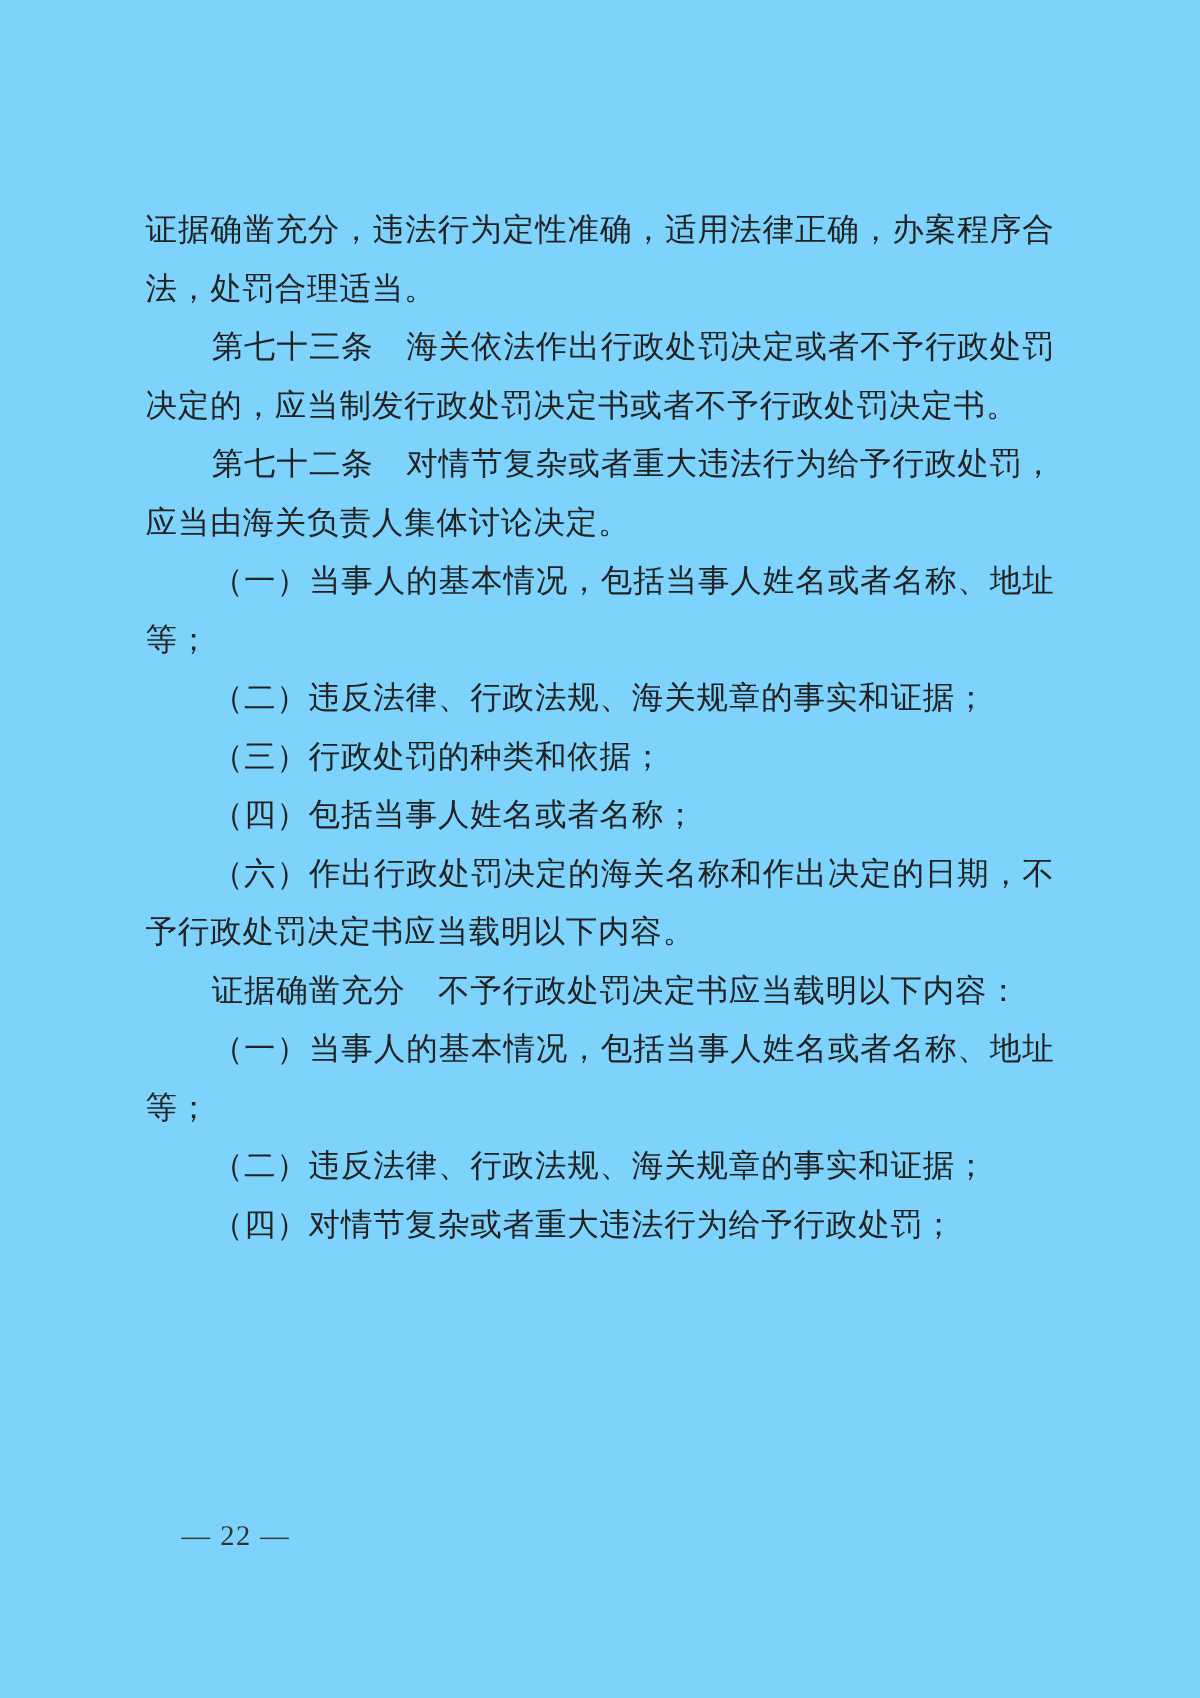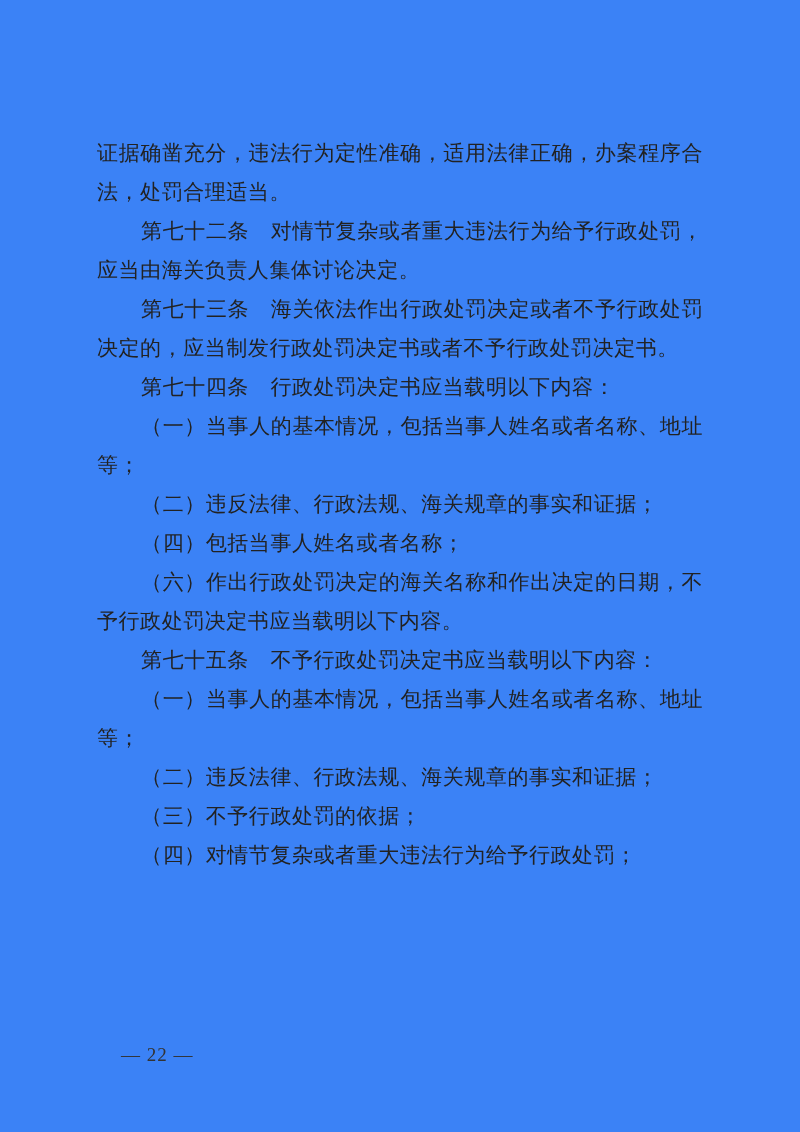--- a/index.html
+++ b/index.html
@@ -4,21 +4,21 @@
 <style>
   html, body {
     margin: 0;
     padding: 0;
     background: #ffffff;
   }
   .page {
     position: relative;
     width: 800px;
     height: 1132px;
-    background: #3b82f6;
+    background: #7dd3fc;
     overflow: hidden;
     font-family: "Liberation Serif", "DejaVu Serif", serif;
   }
   .doc-body {
     position: absolute;
     left: 97px;
     top: 134px;
     width: 606px;
     font-size: 21px;
     line-height: 39px;
@@ -35,39 +35,37 @@
     text-indent: 2.1em;
   }
   .page-footer {
     position: absolute;
     left: 121px;
     top: 1012px;
     font-size: 19px;
     line-height: 26px;
     color: #333333;
     letter-spacing: 1px;
-    margin-top: 30px;
   }
 </style>
 </head>
 <body>
 
 <div class="page">
 
   <div class="doc-body">
     <p>证据确凿充分，违法行为定性准确，适用法律正确，办案程序合法，处罚合理适当。</p>
+    <p class="ind">第七十三条　海关依法作出行政处罚决定或者不予行政处罚决定的，应当制发行政处罚决定书或者不予行政处罚决定书。</p>
     <p class="ind">第七十二条　对情节复杂或者重大违法行为给予行政处罚，应当由海关负责人集体讨论决定。</p>
-    <p class="ind">第七十三条　海关依法作出行政处罚决定或者不予行政处罚决定的，应当制发行政处罚决定书或者不予行政处罚决定书。</p>
-    <p class="ind">第七十四条　行政处罚决定书应当载明以下内容：</p>
     <p class="ind">（一）当事人的基本情况，包括当事人姓名或者名称、地址等；</p>
     <p class="ind">（二）违反法律、行政法规、海关规章的事实和证据；</p>
+    <p class="ind">（三）行政处罚的种类和依据；</p>
     <p class="ind">（四）包括当事人姓名或者名称；</p>
     <p class="ind">（六）作出行政处罚决定的海关名称和作出决定的日期，不予行政处罚决定书应当载明以下内容。</p>
-    <p class="ind">第七十五条　不予行政处罚决定书应当载明以下内容：</p>
+    <p class="ind">证据确凿充分　不予行政处罚决定书应当载明以下内容：</p>
     <p class="ind">（一）当事人的基本情况，包括当事人姓名或者名称、地址等；</p>
     <p class="ind">（二）违反法律、行政法规、海关规章的事实和证据；</p>
-    <p class="ind">（三）不予行政处罚的依据；</p>
     <p class="ind">（四）对情节复杂或者重大违法行为给予行政处罚；</p>
   </div>
 
   <div class="page-footer">— 22 —</div>
 
 </div>
 
 </body></html>

